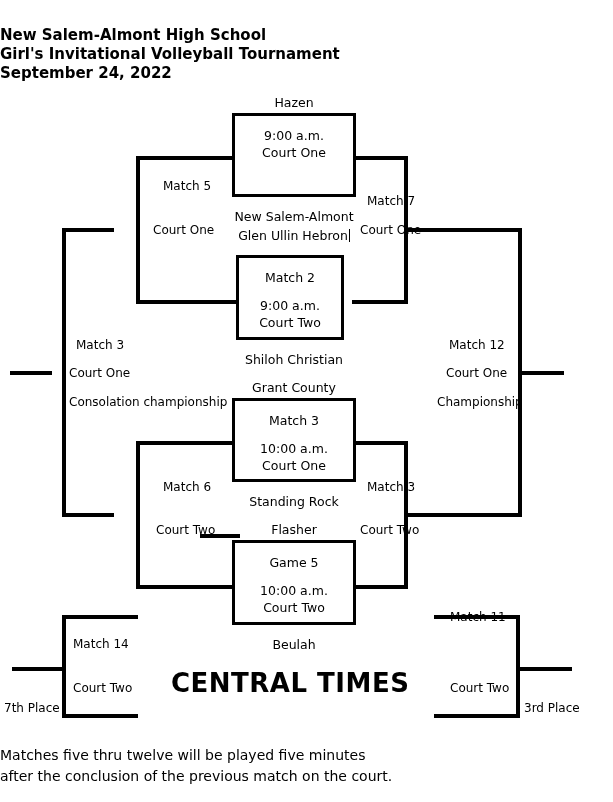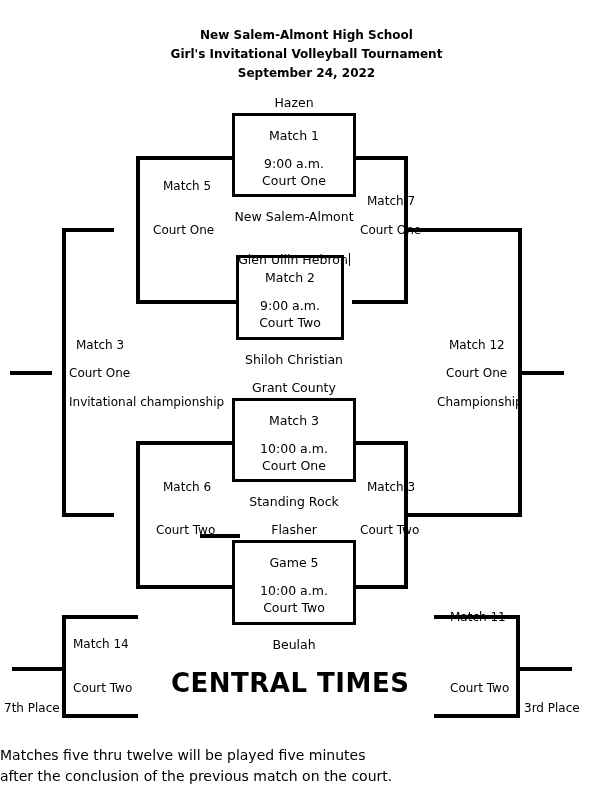--- a/index.html
+++ b/index.html
@@ -9,21 +9,21 @@
     font-family:"DejaVu Sans","Liberation Sans",sans-serif;
     color:#000000;
     overflow:hidden;
     position:relative;
   }
   #stage{position:absolute;left:0;top:0;width:613px;height:802px;}
 
   
   .title-block{
     position:absolute;left:0;top:26px;width:613px;
-    text-align:center;font-weight:bold;font-size:12px;line-height:19px;
+    font-weight:bold;font-size:15px;line-height:19px;
   }
   .title-line{display:block;white-space:nowrap;}
 
   
   .mbox{
     position:absolute;
     border:3px solid #000;
     background:#fff;
     box-sizing:border-box;
     text-align:center;
@@ -128,33 +128,32 @@
 
   <div class="hline" style="left:352px;top:156px;width:54px;"></div>
   <div class="hline" style="left:210px;top:300px;width:28px;"></div>
   <div class="hline" style="left:210px;top:441px;width:28px;"></div>
   <div class="hline" style="left:200px;top:534px;width:40px;"></div>
   <div class="hline" style="left:196px;top:585px;width:44px;"></div>
 
   <div class="team" style="left:232px;top:95px;width:124px;">Hazen</div>
   <div class="team" style="left:222px;top:209px;width:144px;">New Salem-Almont</div>
 
-  <div class="team" style="left:222px;top:252px;width:144px;">
+  <div class="team" style="left:222px;top:228px;width:144px;">
     <span>Glen Ullin Hebron</span><span class="caret"></span>
   </div>
   <div class="team" style="left:222px;top:352px;width:144px;">Shiloh Christian</div>
 
   <div class="team" style="left:222px;top:380px;width:144px;">Grant County</div>
   <div class="team" style="left:222px;top:494px;width:144px;">Standing Rock</div>
 
   <div class="team" style="left:222px;top:522px;width:144px;">Flasher</div>
   <div class="team" style="left:222px;top:637px;width:144px;">Beulah</div>
 
   <div class="mbox" style="left:232px;top:113px;width:124px;height:84px;">
-    <span class="m-name">Match 1</span>
     <span class="m-time">9:00 a.m.</span>
     <span class="m-court">Court One</span>
   </div>
 
   <div class="mbox" style="left:236px;top:255px;width:108px;height:85px;">
     <span class="m-name">Match 2</span>
     <span class="m-time">9:00 a.m.</span>
     <span class="m-court">Court Two</span>
   </div>
 
@@ -177,21 +176,21 @@
   <div class="rlabel" style="left:156px;top:523px;">Court Two</div>
 
   <div class="rlabel" style="left:367px;top:194px;">Match 7</div>
   <div class="rlabel" style="left:360px;top:223px;">Court One</div>
 
   <div class="rlabel" style="left:367px;top:480px;">Match 3</div>
   <div class="rlabel" style="left:360px;top:523px;">Court Two</div>
 
   <div class="rlabel" style="left:76px;top:338px;">Match 3</div>
   <div class="rlabel" style="left:69px;top:366px;">Court One</div>
-  <div class="rlabel" style="left:69px;top:395px;">Invitational championship</div>
+  <div class="rlabel" style="left:69px;top:395px;">Consolation championship</div>
 
   <div class="rlabel" style="left:449px;top:338px;">Match 12</div>
   <div class="rlabel" style="left:446px;top:366px;">Court One</div>
   <div class="rlabel" style="left:437px;top:395px;">Championship</div>
 
   <div class="rlabel" style="left:73px;top:637px;">Match 14</div>
   <div class="rlabel" style="left:73px;top:681px;">Court Two</div>
   <div class="rlabel" style="left:4px;top:701px;">7th Place</div>
 
   <div class="rlabel" style="left:450px;top:610px;text-align:center;">Match 11</div>

